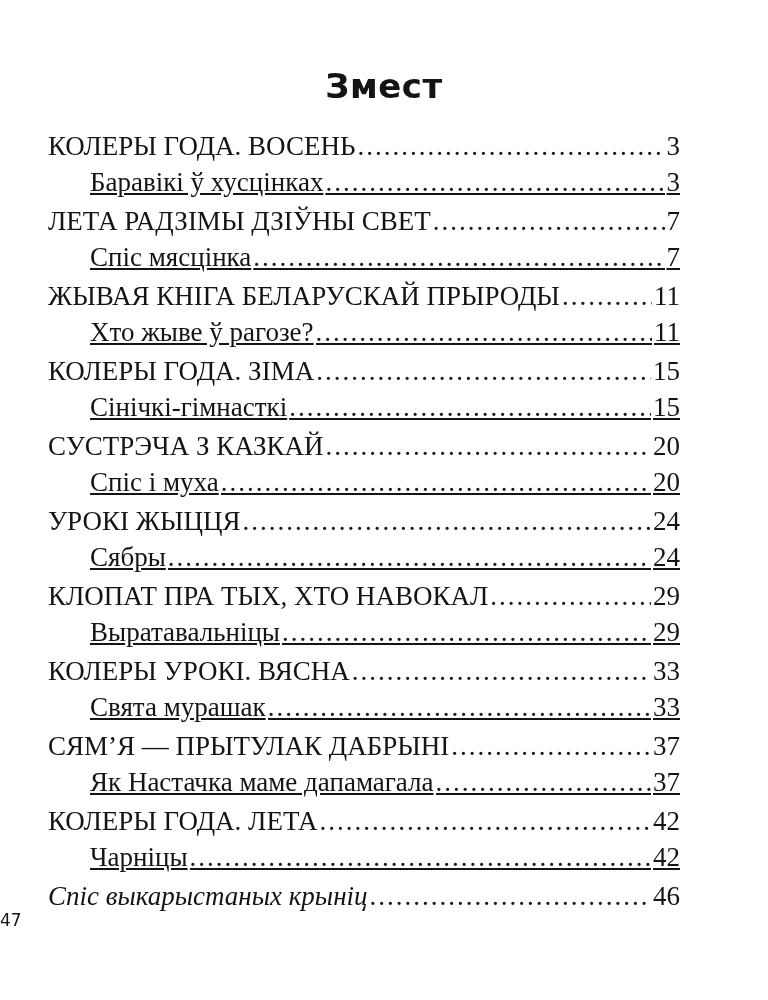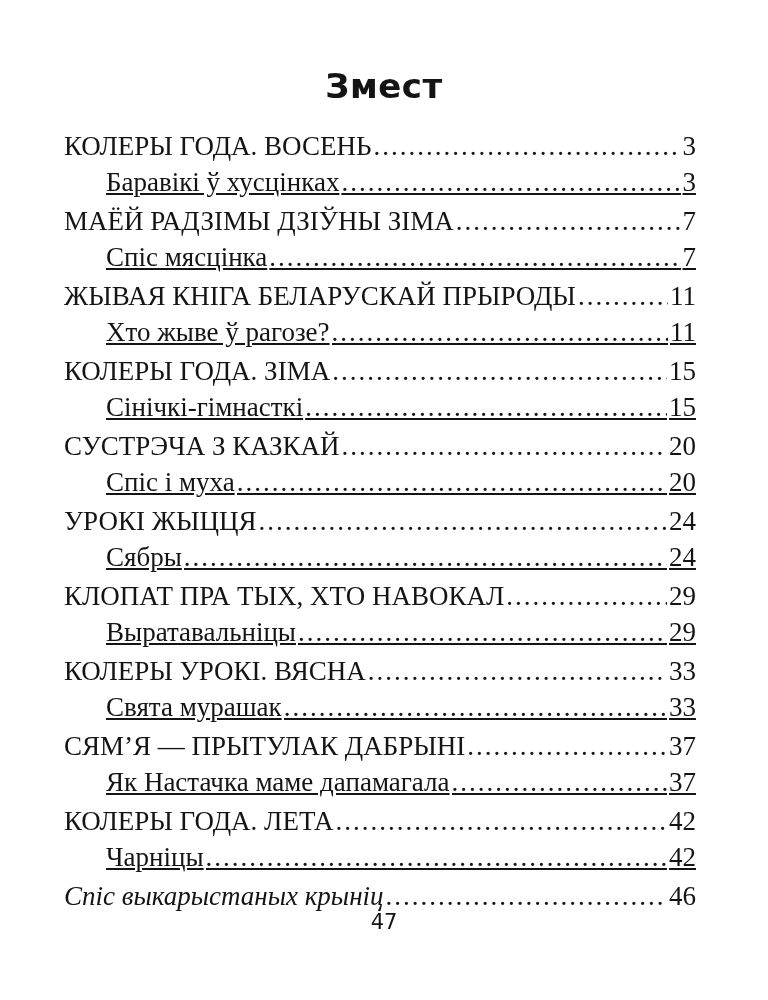--- a/index.html
+++ b/index.html
@@ -1,37 +1,37 @@
 <!DOCTYPE html>
 <html><head>
   <meta charset="utf-8">
   <style>
     html, body { margin: 0; padding: 0; background: #ffffff; }
     body { width: 768px; height: 1000px; position: relative; overflow: hidden; color: #141414; }
     .title {
       position: absolute; top: 66px; left: 0; width: 768px; text-align: center;
       font-family: "DejaVu Sans", sans-serif; font-weight: bold; font-size: 34px; letter-spacing: 0.5px;
     }
-    .toc { position: absolute; top: 128px; left: 64px; width: 632px; }
+    .toc { position: absolute; top: 128px; left: 48px; width: 632px; }
     .group { margin-bottom: 3px; }
     .entry {
       display: flex; align-items: baseline; height: 36px; line-height: 36px;
       font-family: "Liberation Serif", serif; font-size: 27px; white-space: nowrap; overflow: hidden;
     }
     .entry.sub { padding-left: 42px; text-decoration: underline; }
     .entry.italic .label { font-style: italic; text-align: center; }
     .label { flex: 0 0 auto; }
     .dots {
       flex: 1 1 auto; overflow: hidden; margin: 0 2px; letter-spacing: 2px;
     }
     .dots::after { content: "........................................................................................................................"; }
     .page { flex: 0 0 auto; text-align: right; }
     .footer {
-      position: absolute; top: 910px; left: 0; width: 768px; text-align: center;
-      font-family: "DejaVu Sans", sans-serif; font-size: 21px;
+      position: absolute; top: 910px; left: 0; width: 768px; text-align: left;
+      font-family: "DejaVu Sans", sans-serif; font-size: 17px;
     }
   </style>
 </head>
 <body>
 
 <div class="title">Змест</div>
 
 <div class="toc">
   <div class="group">
     <div class="entry">
@@ -40,21 +40,21 @@
         <span class="page">3</span>
       </div>
     <div class="entry sub">
         <span class="label">Баравікі ў хусцінках</span>
         <span class="dots"></span>
         <span class="page">3</span>
       </div>
   </div>
   <div class="group">
     <div class="entry">
-        <span class="label">МАЁЙ РАДЗІМЫ ДЗІЎНЫ ЗІМА</span>
+        <span class="label">ЛЕТА РАДЗІМЫ ДЗІЎНЫ СВЕТ</span>
         <span class="dots"></span>
         <span class="page">7</span>
       </div>
     <div class="entry sub">
         <span class="label">Спіс мясцінка</span>
         <span class="dots"></span>
         <span class="page">7</span>
       </div>
   </div>
   <div class="group">

